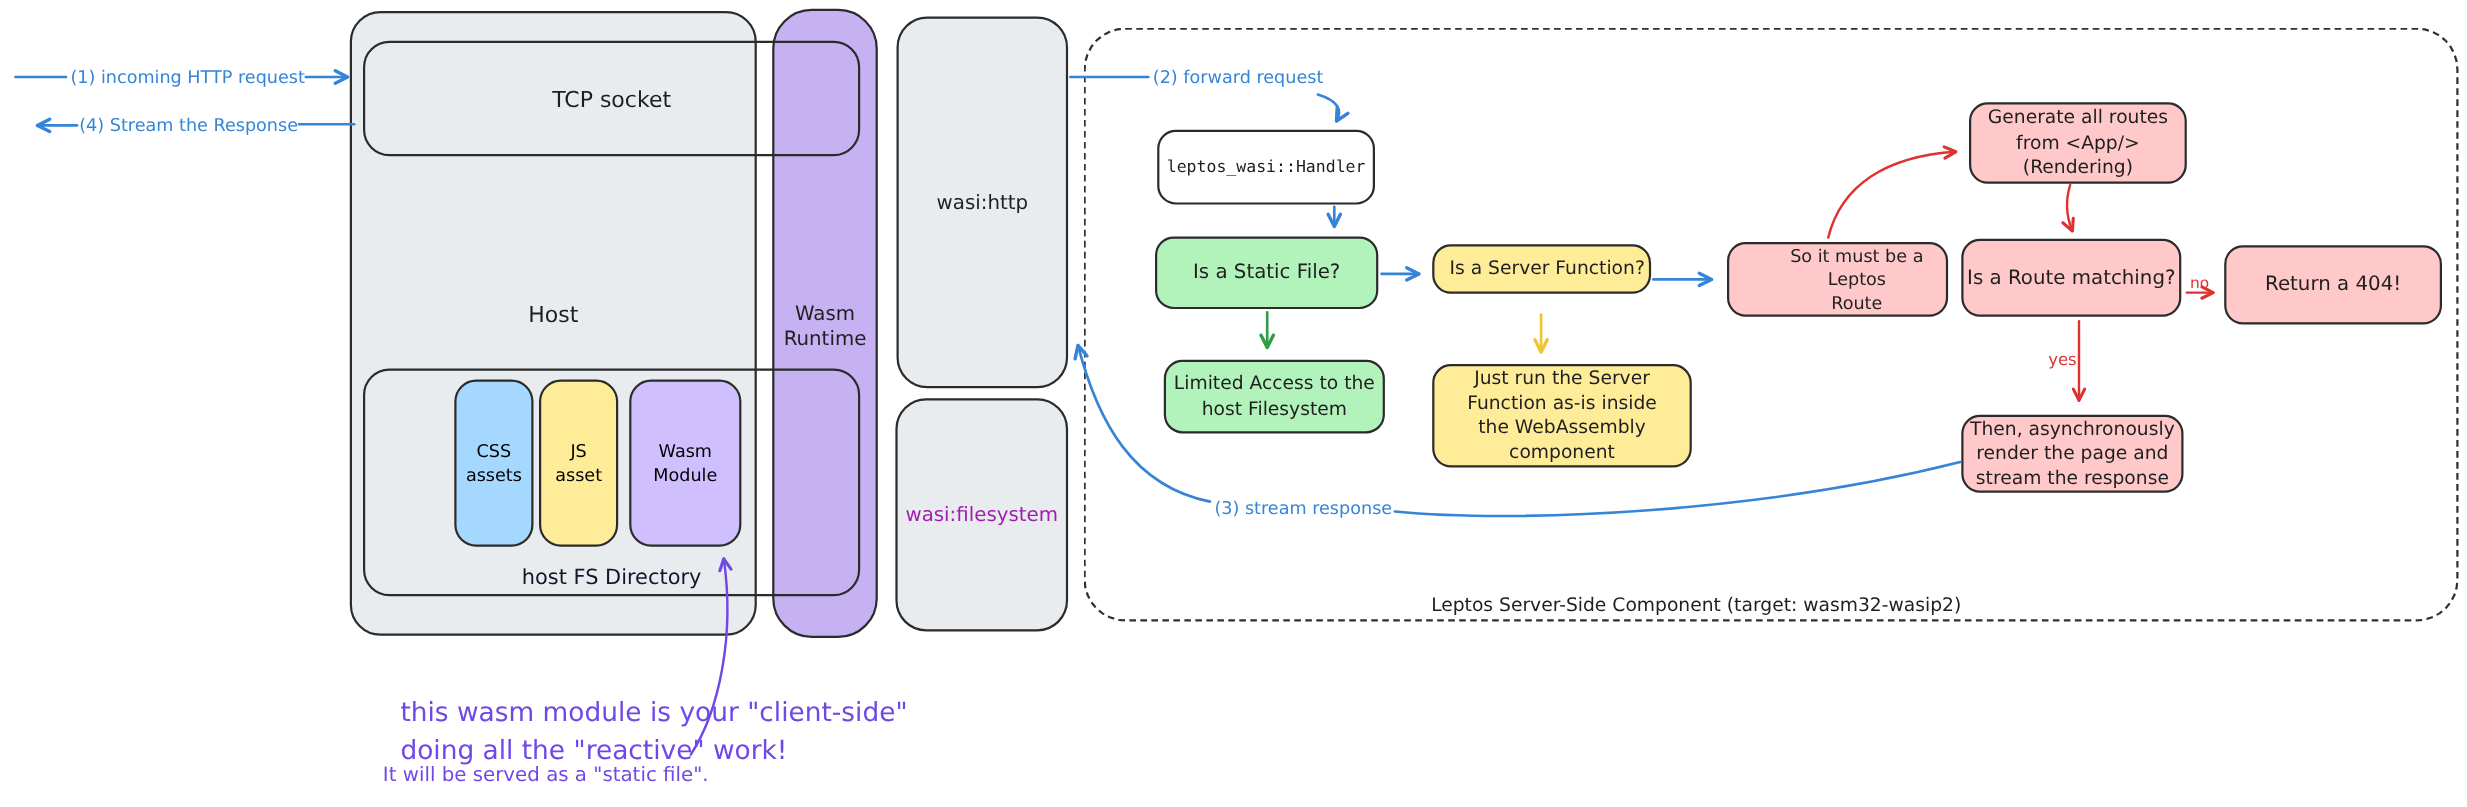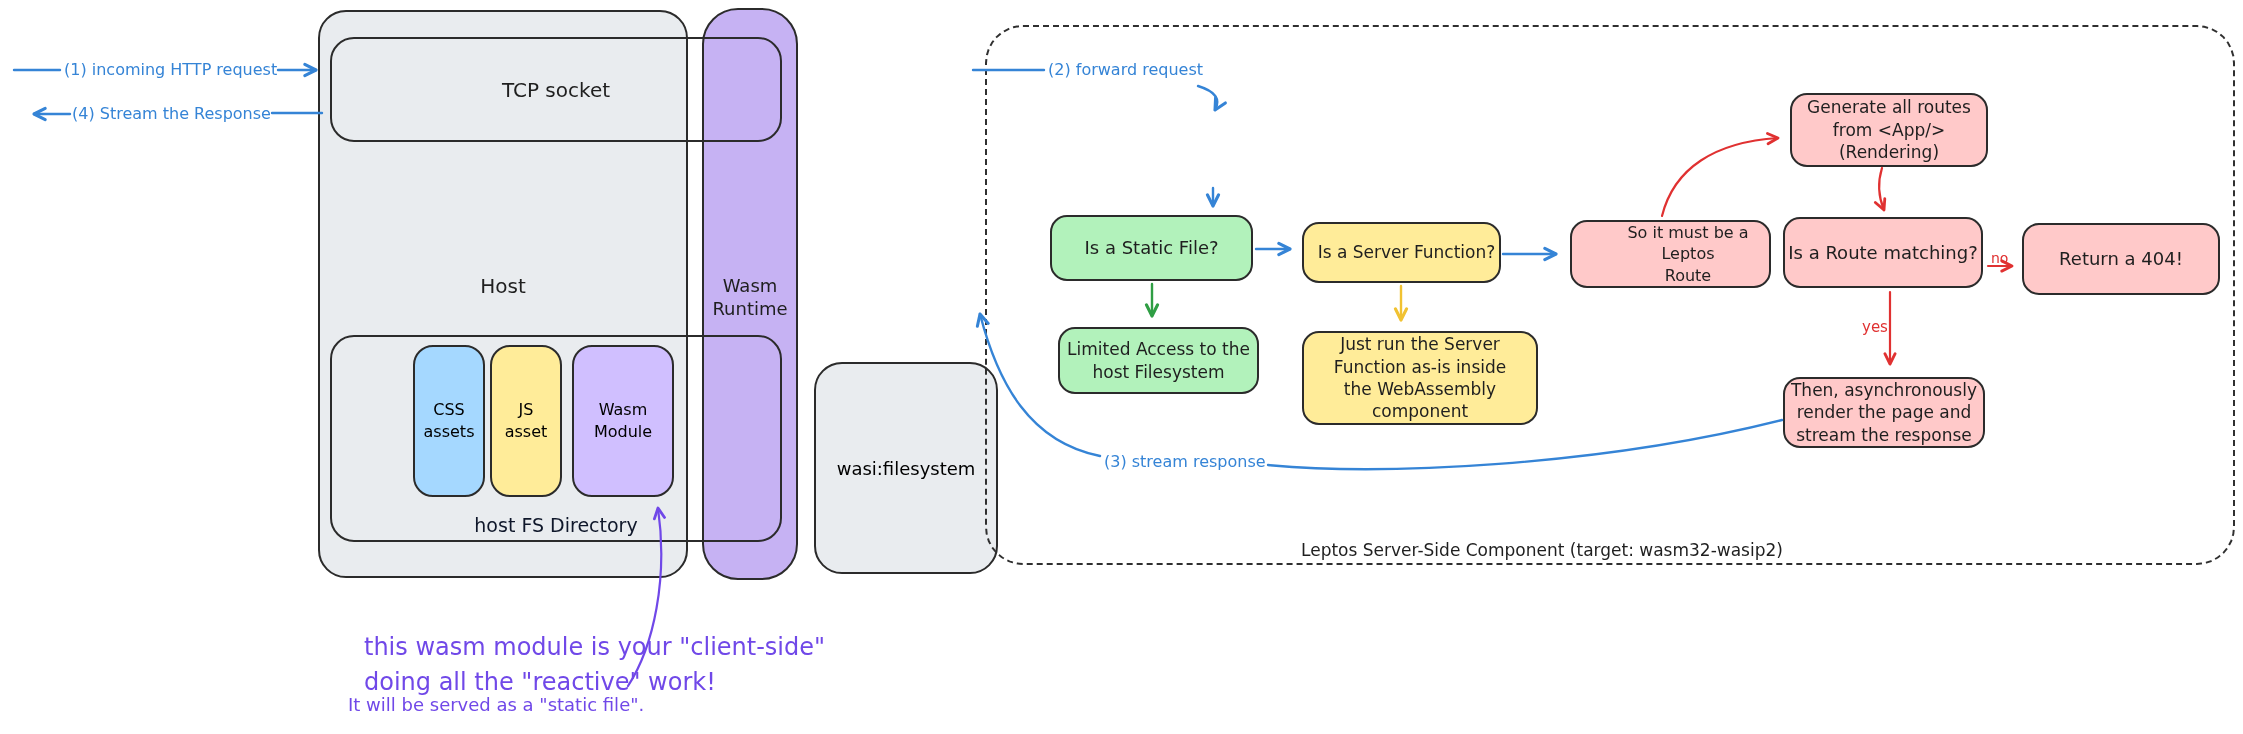--- a/index.html
+++ b/index.html
@@ -60,35 +60,39 @@
   </div>
   <div class="box flexc pre" style="left:490px;top:345px;width:72px;height:152px;border-radius:20px;background:#ffec99;font-size:16px;line-height:1.35;z-index:4;align-items:center;">
     <span>JS
 asset</span>
   </div>
   <div class="box flexc pre" style="left:572px;top:345px;width:102px;height:152px;border-radius:20px;background:#d0bfff;font-size:16px;line-height:1.35;z-index:4;">
     <span>Wasm
 Module</span>
   </div>
 
-  <div class="box fill-gray flexc" style="left:814px;top:362px;width:184px;height:212px;border-radius:28px;font-size:18px;color:#000000;z-index:1;">
+  <div class="box fill-gray flexc" style="left:815px;top:15px;width:156px;height:338px;border-radius:28px;font-size:18px;color:#1f1f1f;z-index:1;">
+    <span>wasi:http</span>
+  </div>
+  <div class="box fill-gray flexc" style="left:814px;top:362px;width:157px;height:212px;border-radius:28px;font-size:18px;color:#a21caf;z-index:1;">
     <span>wasi:filesystem</span>
   </div>
 
   <div style="position:absolute;left:985px;top:25px;width:1250px;height:540px;border:2px dashed #2f2f2f;border-radius:38px;box-sizing:border-box;z-index:1;">
     <div style="position:absolute;bottom:3px;left:0;width:1110px;text-align:center;font-size:17px;color:#1f1f1f;">Leptos Server-Side Component (target: wasm32-wasip2)</div>
   </div>
 
+  <div class="node white" style="left:1052px;top:118px;width:198px;height:68px;font-family:'DejaVu Sans Mono','Liberation Mono',monospace;font-size:15px;">leptos_wasi::Handler</div>
 
   <div class="node green" style="left:1050px;top:215px;width:203px;height:66px;font-size:18px;">Is a Static File?</div>
 
   <div class="node green" style="left:1058px;top:327px;width:201px;height:67px;font-size:17px;">Limited Access to the
 host Filesystem</div>
 
-  <div class="node yellow" style="left:1302px;top:222px;width:199px;height:61px;font-size:17px;padding-left:10px;">Is a Server Function?</div>
+  <div class="node yellow" style="left:1302px;top:222px;width:199px;height:45px;font-size:17px;padding-left:10px;">Is a Server Function?</div>
 
   <div class="node yellow" style="left:1302px;top:331px;width:236px;height:94px;font-size:17px;">Just run the Server
 Function as-is inside
 the WebAssembly
 component</div>
 
   <div class="node pink" style="left:1570px;top:220px;width:201px;height:68px;font-size:16px;padding-left:35px;">So it must be a Leptos
 Route</div>
 
   <div class="node pink" style="left:1790px;top:93px;width:198px;height:74px;font-size:17px;">Generate all routes

